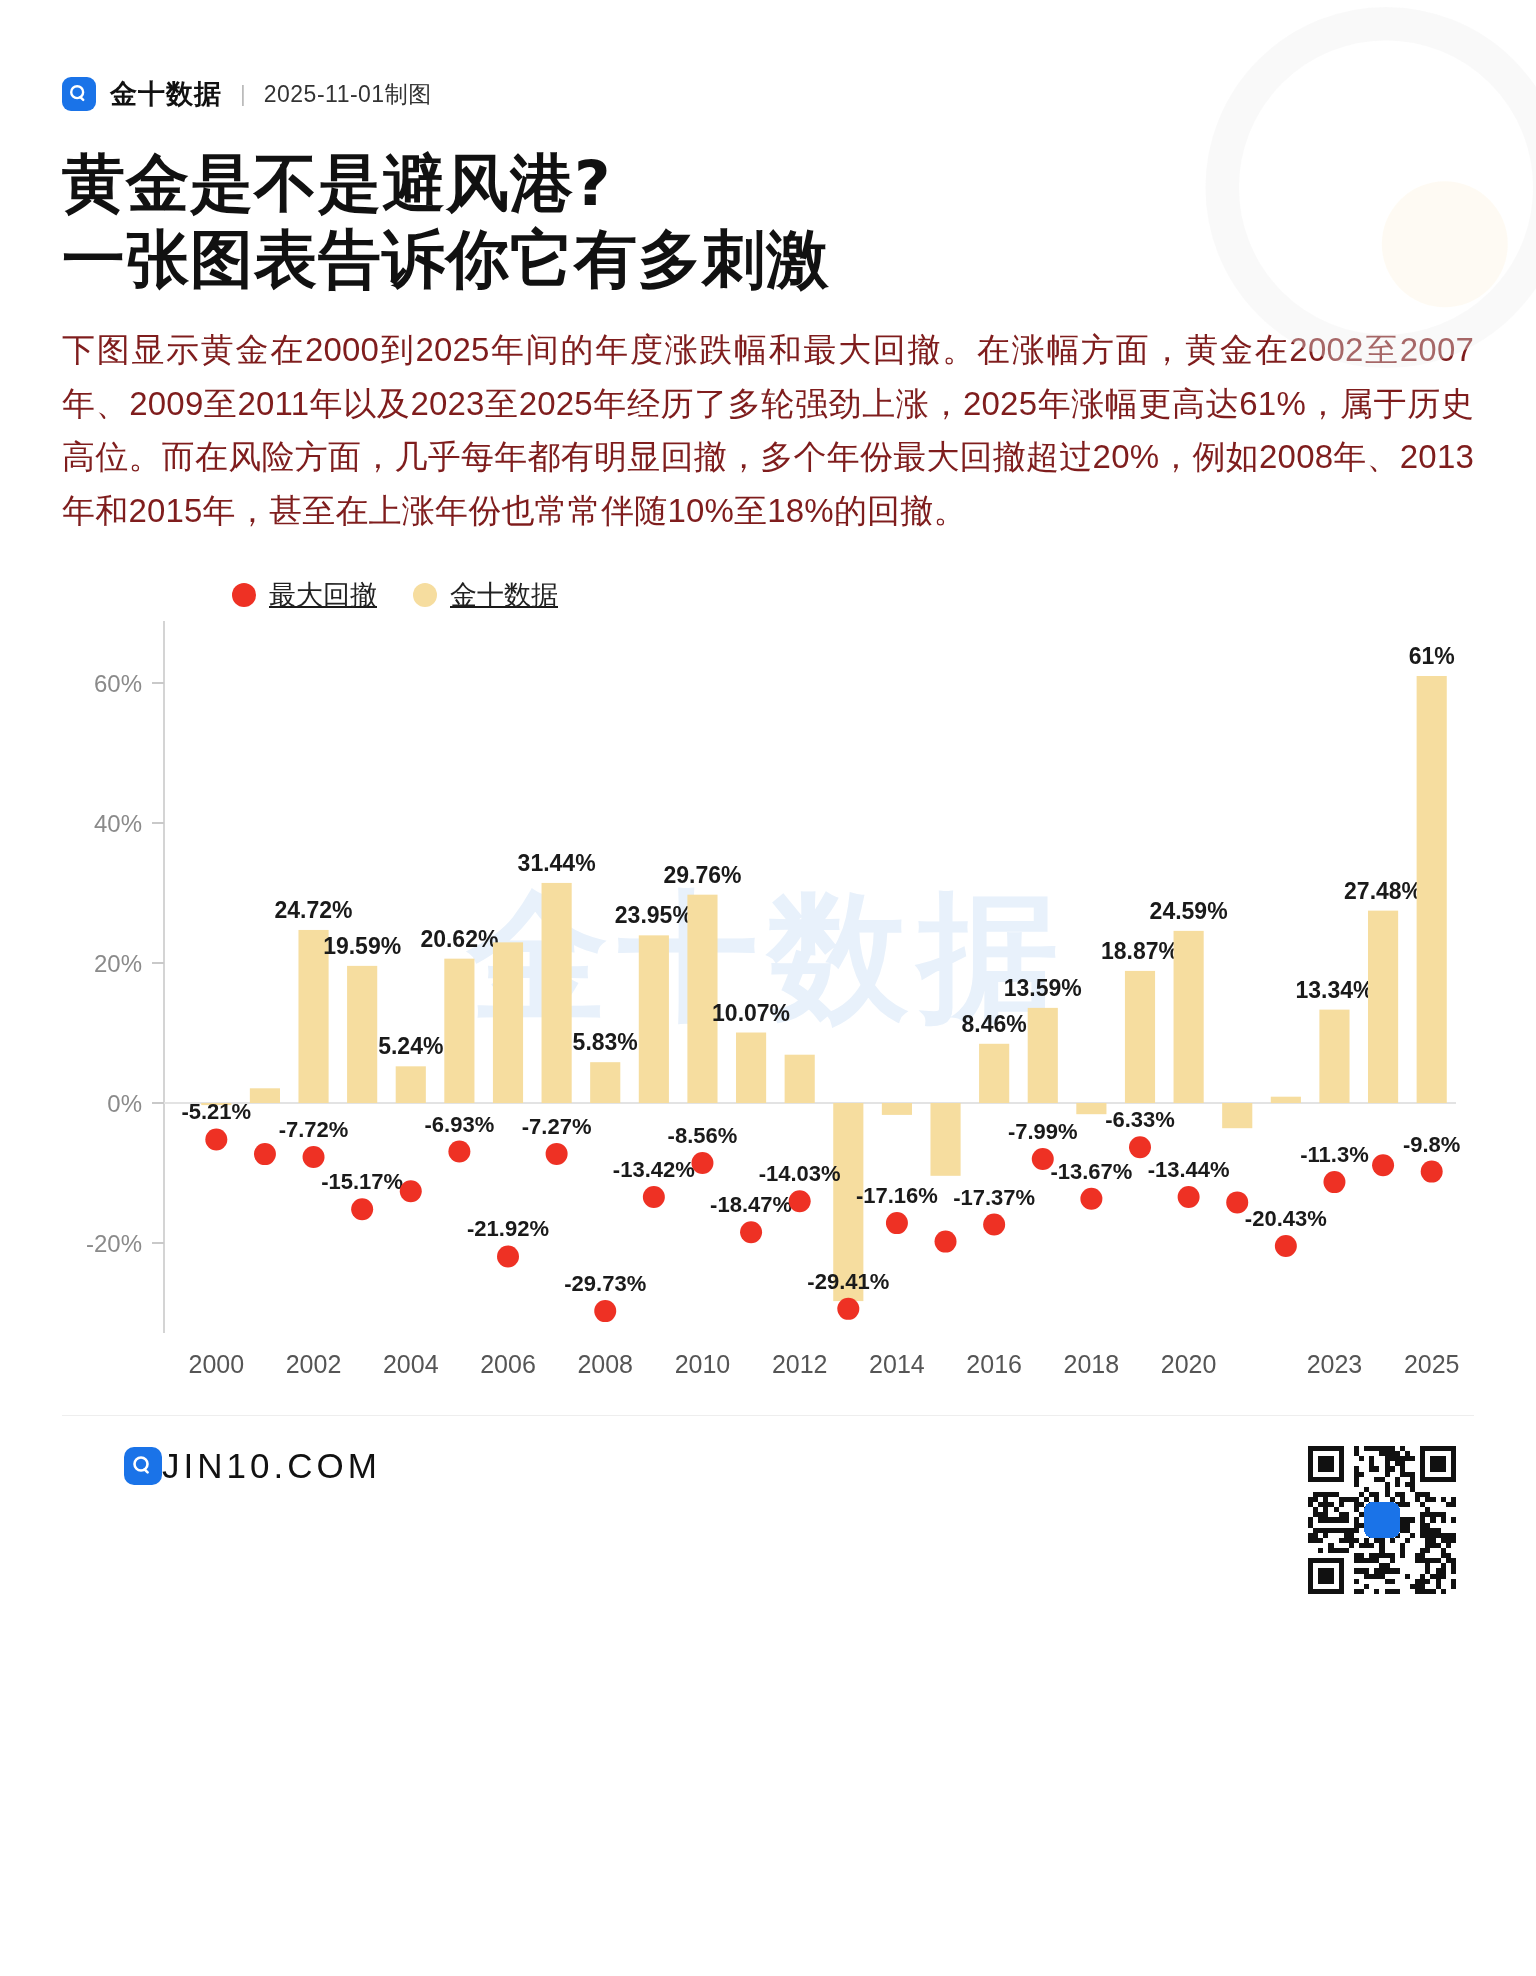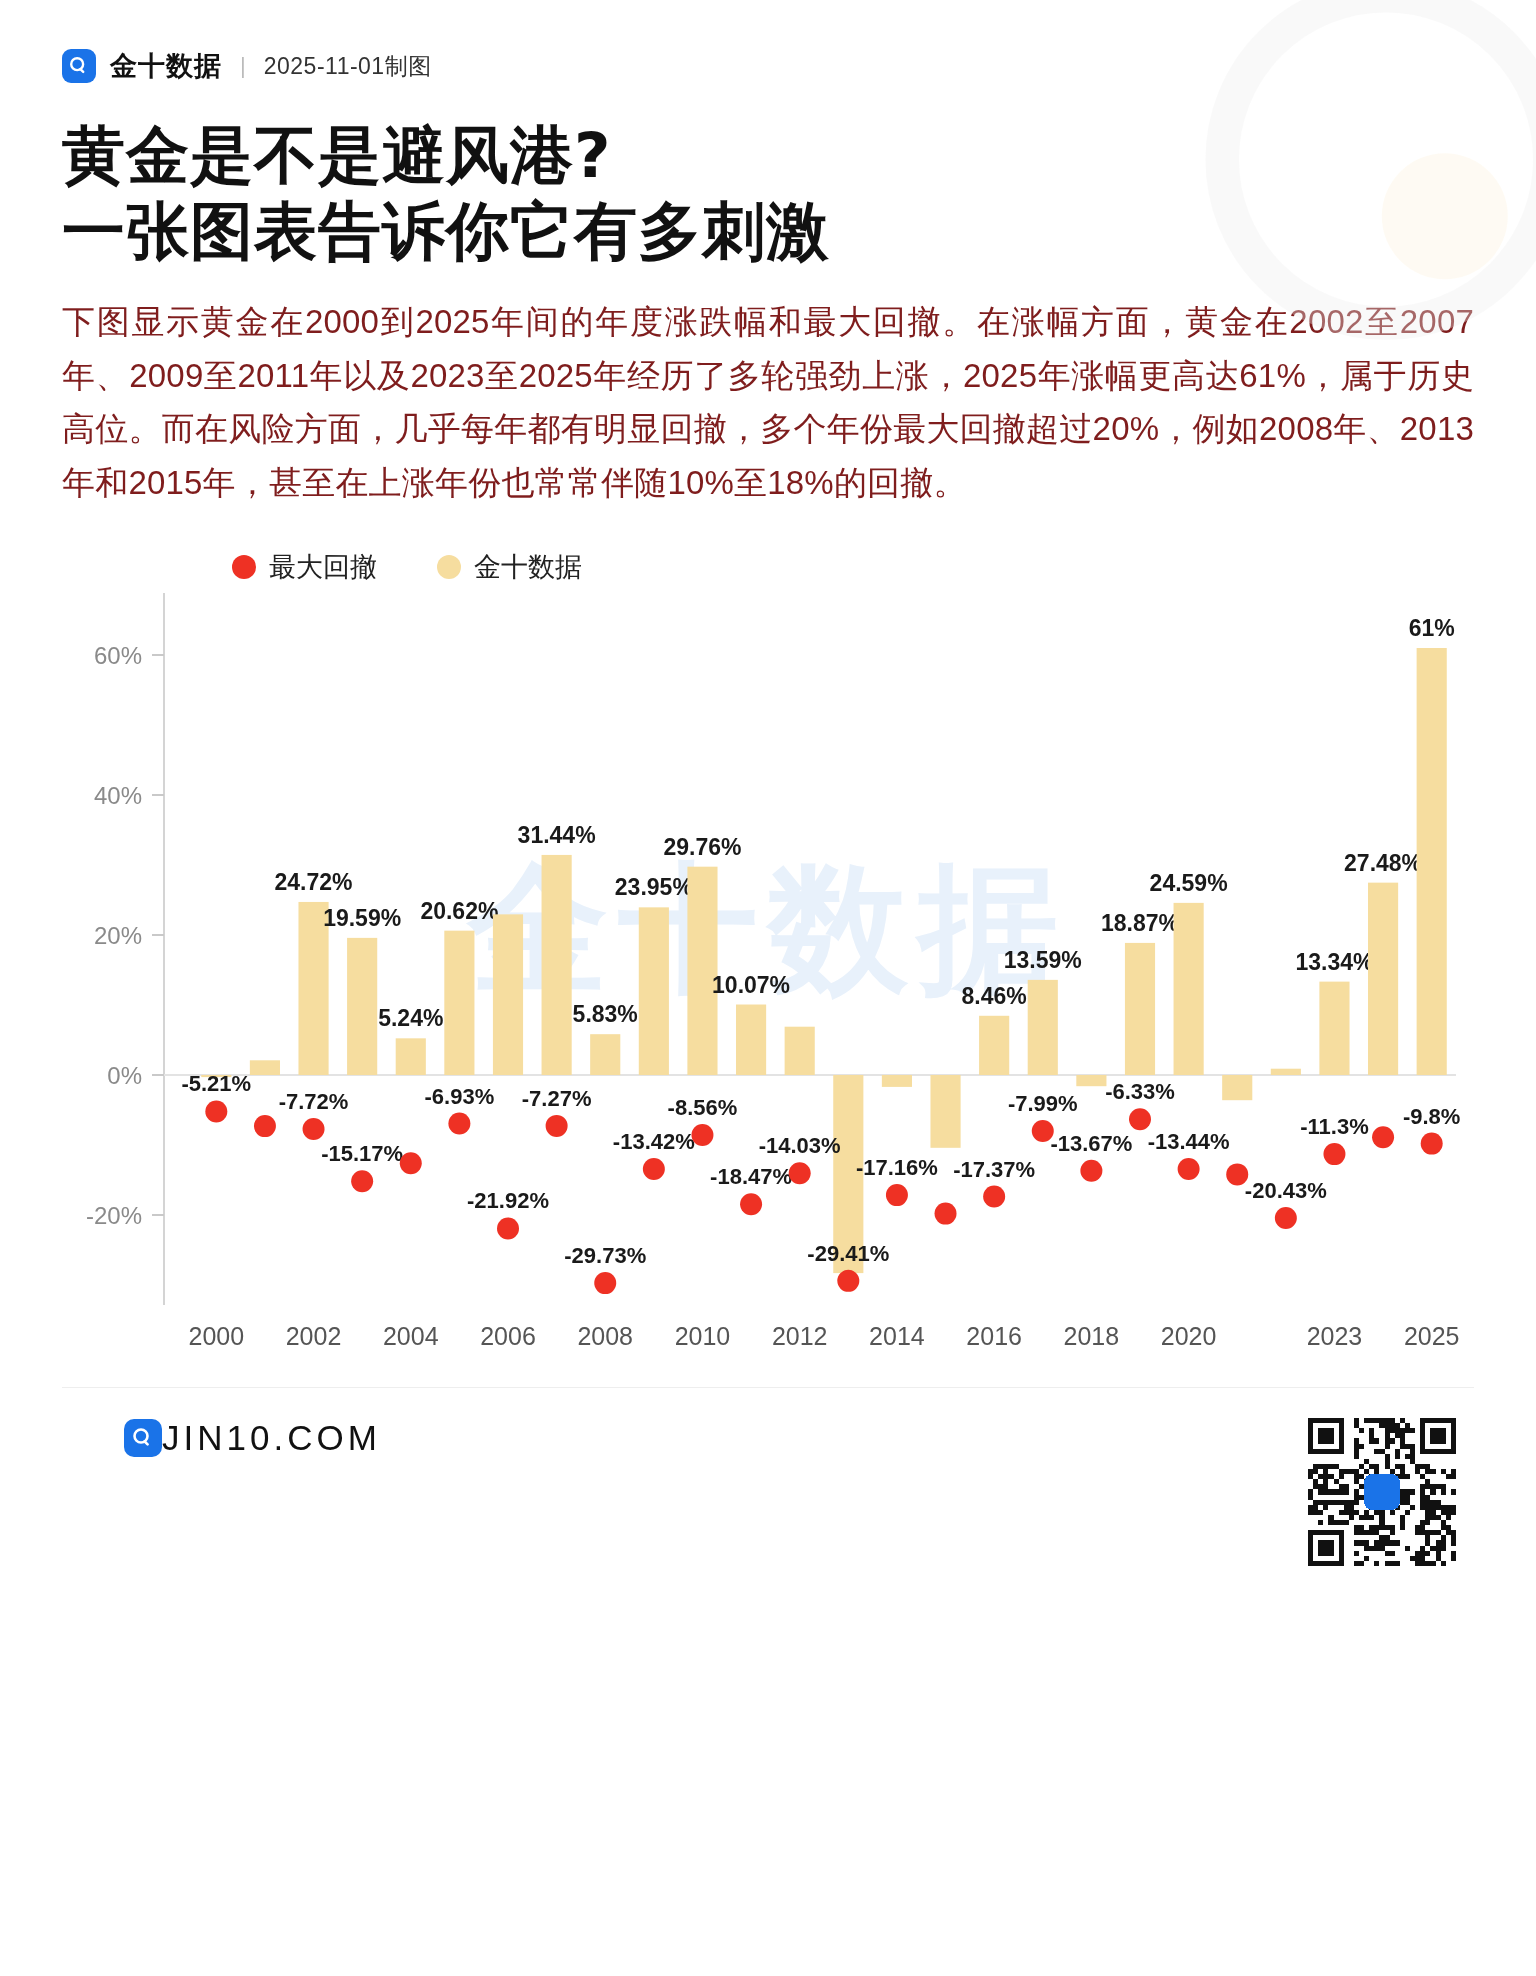--- a/index.html
+++ b/index.html
@@ -5,21 +5,21 @@
   * { box-sizing: border-box; }
   html, body { margin:0; padding:0; }
   body {
     width:1536px; height:1976px;
     background:#ffffff;
     font-family:"Liberation Sans", sans-serif;
     color:#1a1a1a;
     position:relative;
     overflow:hidden;
   }
-  .page { position:relative; width:1536px; height:1624px; padding:0; }
+  .page { position:relative; width:1536px; height:1624px; padding:0;margin-top:28px; }
 
   
   .bg-glyph {
     position:absolute; top:-40px; right:-60px;
     width:420px; height:420px;
     opacity:0.35;
     pointer-events:none;
   }
 
   
@@ -70,21 +70,21 @@
     transform:translate(-50%,-50%);
     font-size:140px; font-weight:bold;
     color:#e8f1fb;
     white-space:nowrap;
     letter-spacing:10px;
     z-index:0;
     pointer-events:none;
   }
   .legend {
     position:absolute; left:180px; top:14px;
-    display:flex; gap:60px; align-items:flex-start; z-index:3;
+    display:flex; gap:36px; align-items:flex-start; z-index:3;text-decoration:underline;
   }
   .legend-item { display:flex; align-items:center; gap:13px; }
   .legend-dot { width:24px; height:24px; border-radius:50%; }
   .legend-label { font-size:27px; color:#222; }
 
   .plot {
     position:absolute; left:0; top:0; width:100%; height:100%;
     z-index:2;
   }
 

